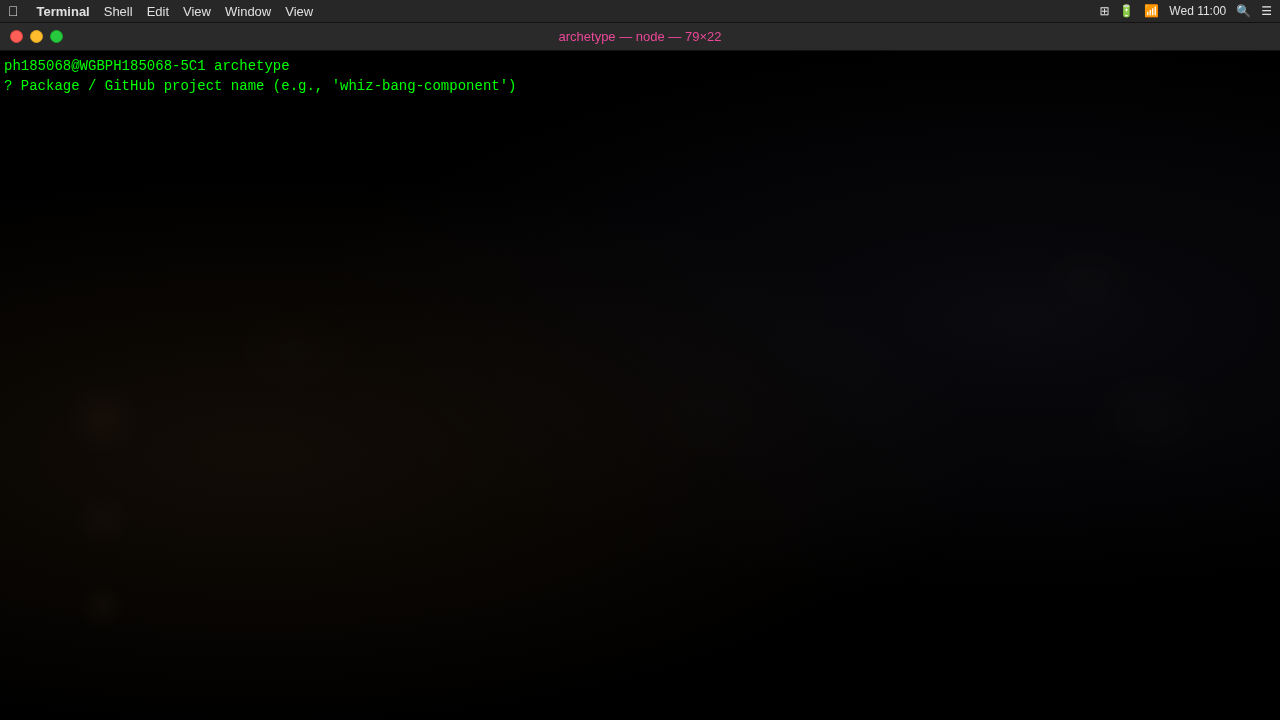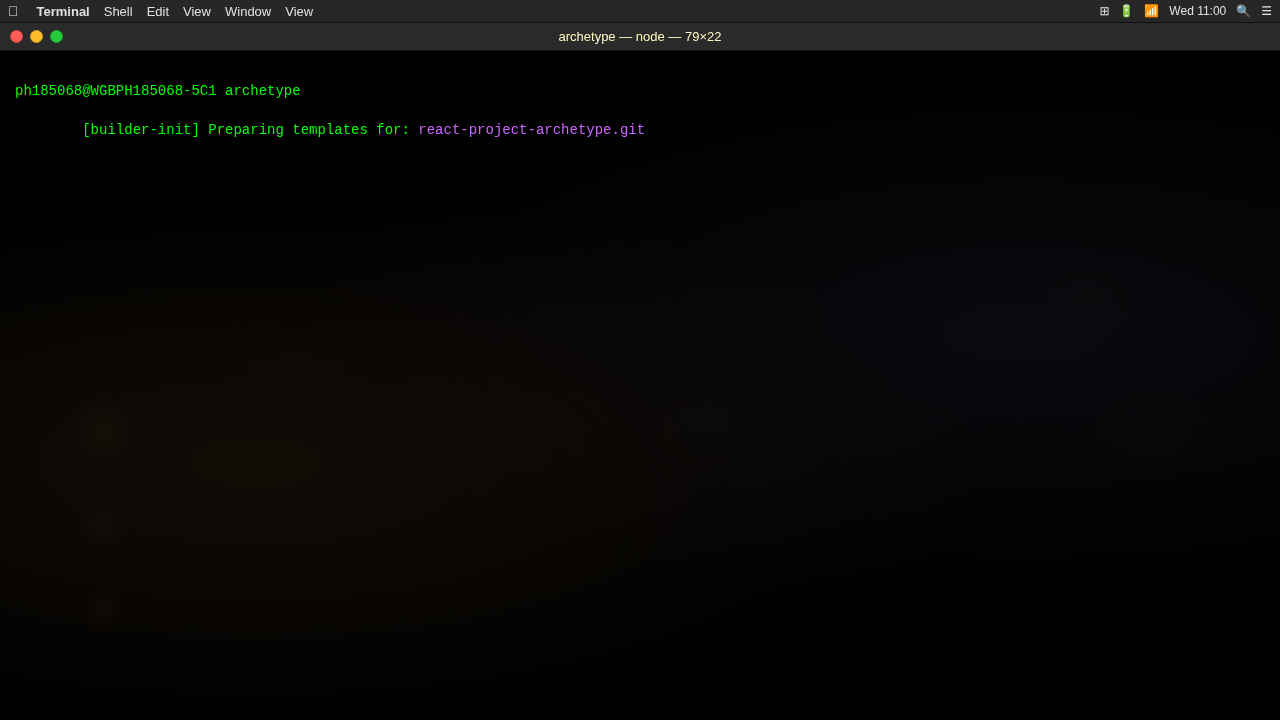--- a/index.html
+++ b/index.html
@@ -94,36 +94,35 @@
       border-radius: 50%;
       border: 1px solid rgba(0,0,0,0.3);
     }
 
     .wc-close { background: #ff5f56; border-color: #e0443e; }
     .wc-min { background: #ffbd2e; border-color: #dea123; }
     .wc-max { background: #27c93f; border-color: #1aab29; }
 
     .title-bar-text {
       font-size: 13px;
-      color: #fef9c3;
+      color: #ec4899;
       text-align: center;
     }
 
     
     .terminal-content {
       flex: 1;
-      padding: 6px 4px 4px 15px;
+      padding: 6px 4px 4px 4px;
       font-family: 'Menlo', 'Monaco', 'Courier New', monospace;
       font-size: 14px;
       line-height: 1.4;
       color: #00ff00;
       background: #000000;
       position: relative;
       overflow: hidden;
-      margin-top: 25px;
     }
 
     
     .bg-overlay {
       position: absolute;
       inset: 0;
       background: 
         radial-gradient(ellipse at 20% 60%, rgba(30,20,10,0.6) 0%, transparent 50%),
         radial-gradient(ellipse at 80% 40%, rgba(20,20,30,0.5) 0%, transparent 50%);
       pointer-events: none;
@@ -194,19 +193,17 @@
     </div>
     <span class="title-bar-text">archetype — node — 79×22</span>
   </div>
 
   <div class="terminal-content">
     <div class="bg-overlay"></div>
     <div class="bg-icons"></div>
 
     <div class="terminal-text">
       <span class="line green">ph185068@WGBPH185068-5C1 archetype</span>
-      <span class="line">
-        <span class="green">[builder-init] Preparing templates for: </span><span class="magenta">react-project-archetype.git</span>
-      </span>
+      <span class="line green">? Package / GitHub project name (e.g., 'whiz-bang-component')</span>
     </div>
   </div>
 
 </div>
 
 </body></html>

